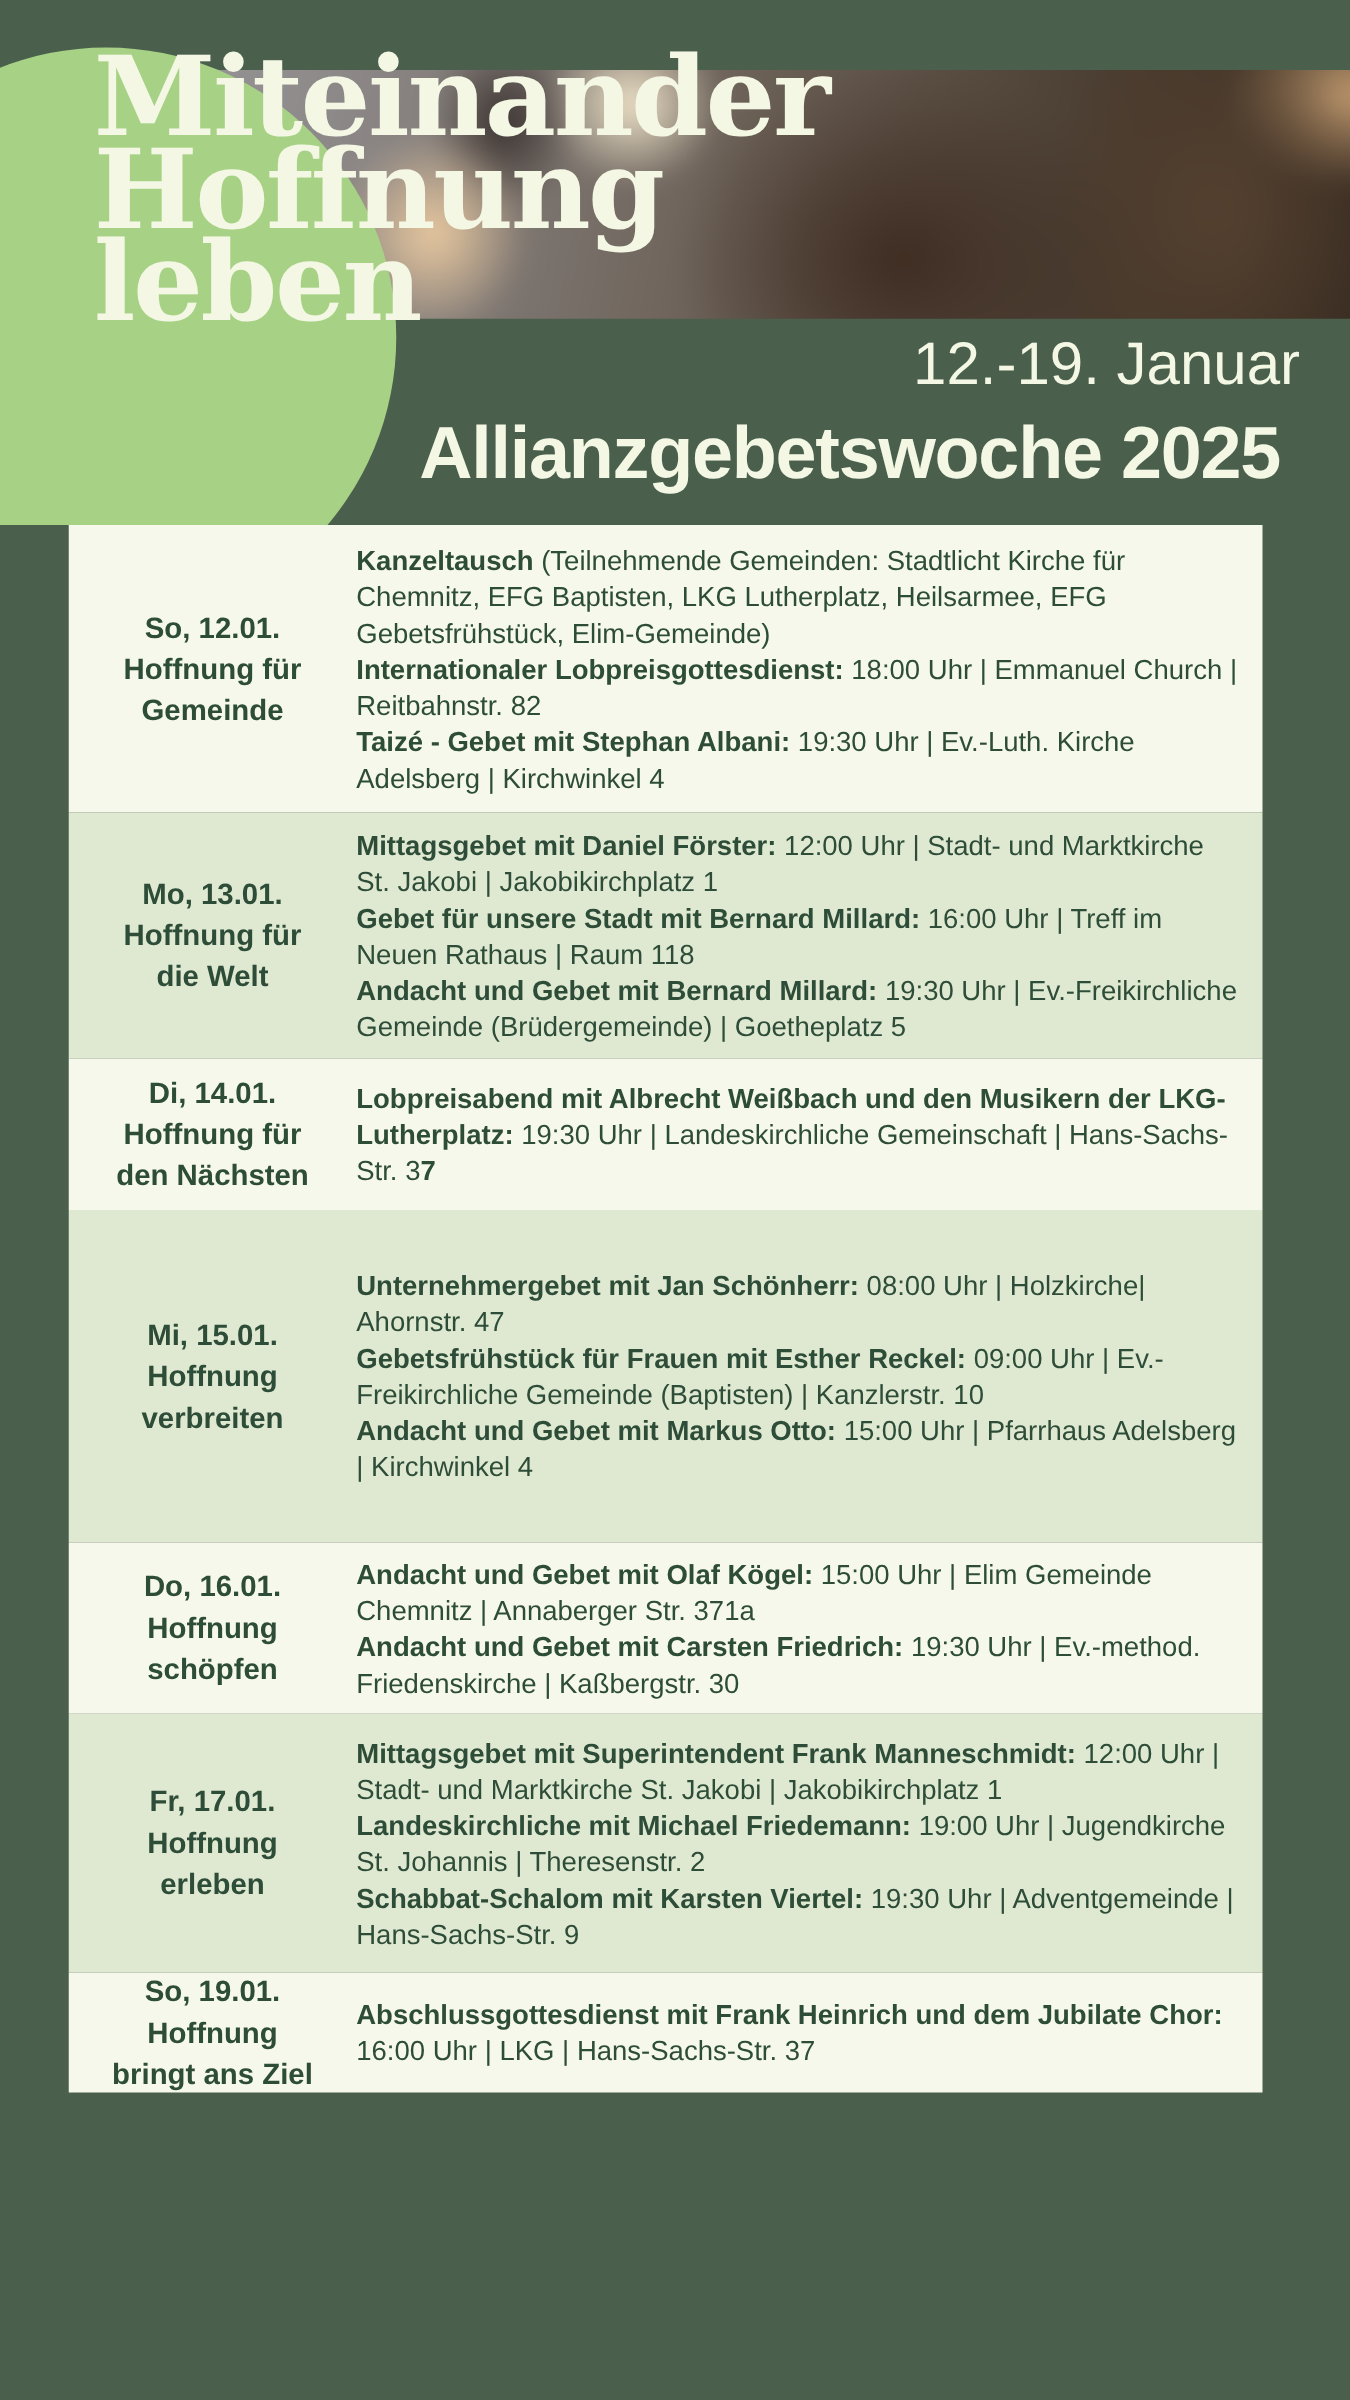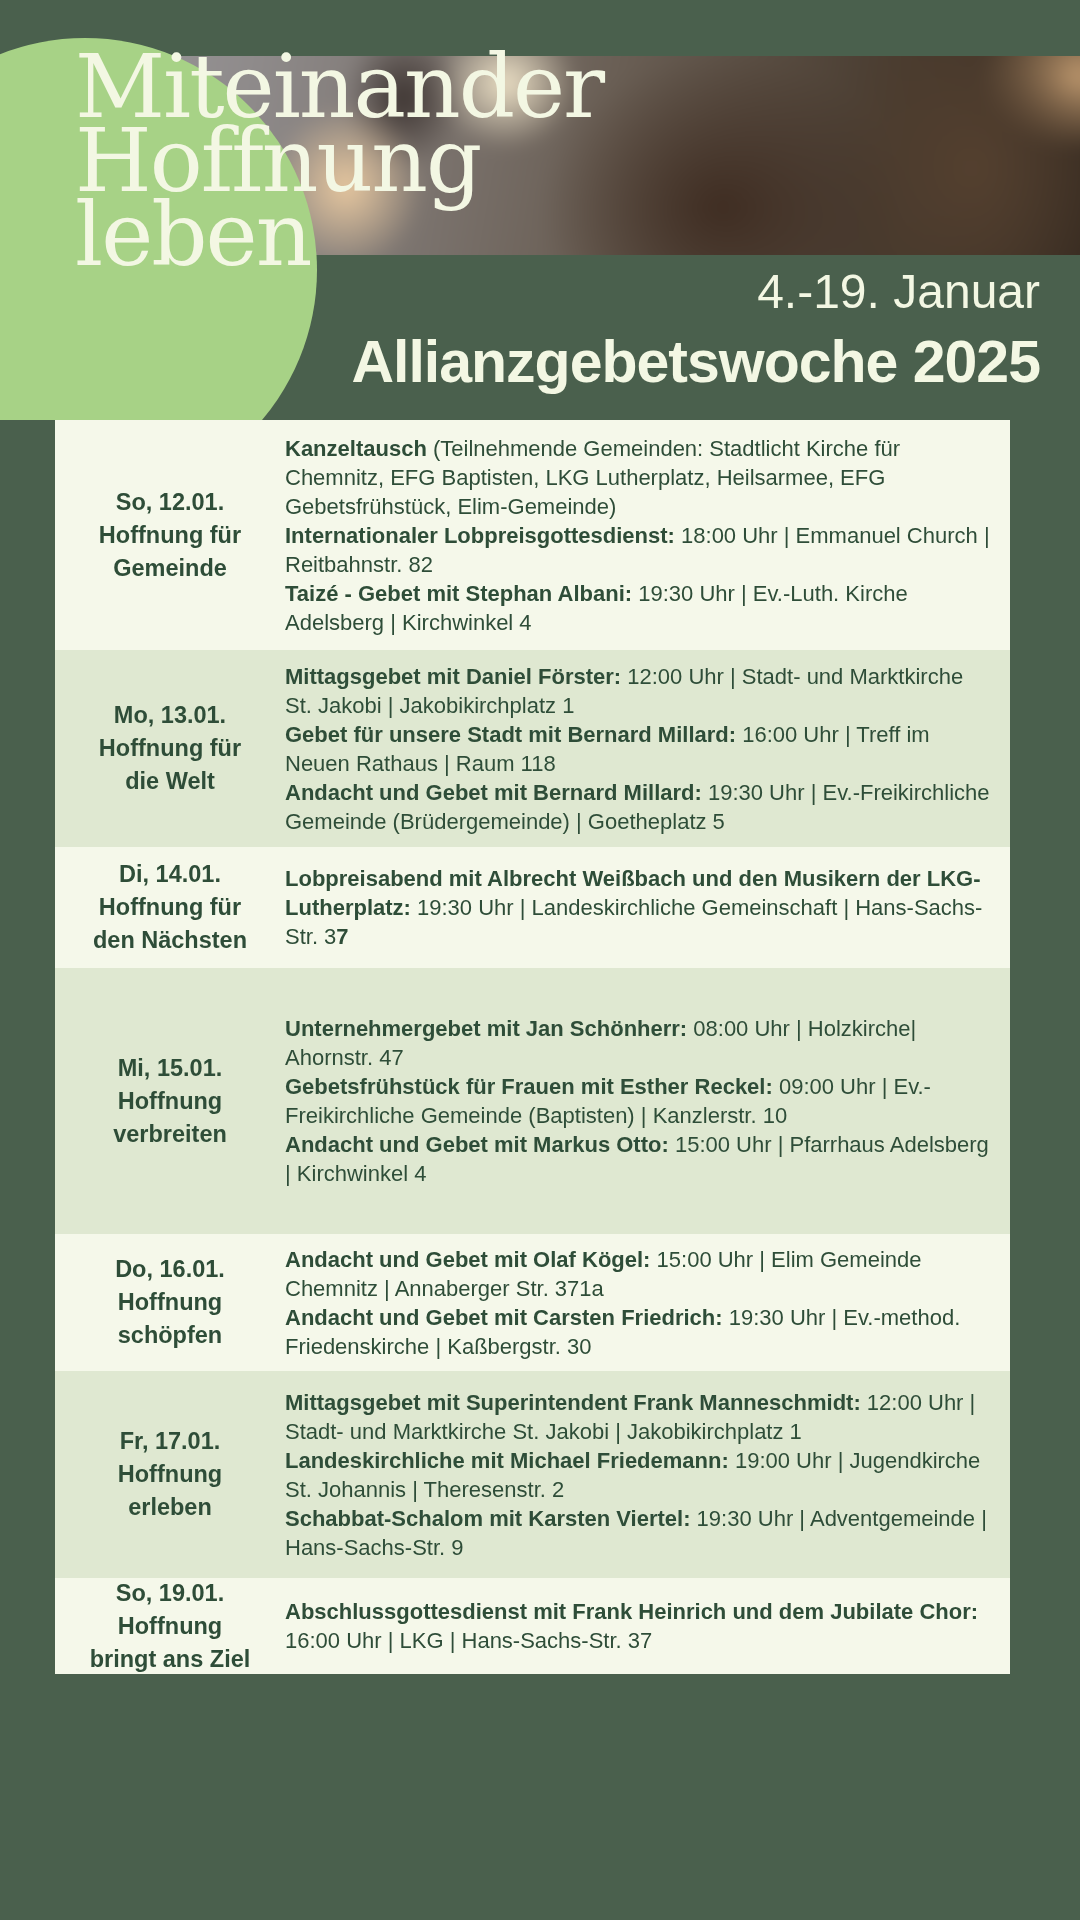--- a/index.html
+++ b/index.html
@@ -16,25 +16,25 @@
       radial-gradient(ellipse 110px 140px at 22% 75%, #23201f 0%, rgba(35,32,31,0) 65%),
       radial-gradient(ellipse 140px 150px at 33% 62%, #e9c9a0 0%, rgba(233,201,160,0) 55%),
       radial-gradient(ellipse 90px 110px at 38% 28%, #3c3330 0%, rgba(60,51,48,0) 65%),
       radial-gradient(ellipse 130px 120px at 47% 22%, #efe3c8 0%, rgba(239,227,200,0) 55%),
       radial-gradient(ellipse 260px 220px at 66% 70%, #3f2d22 0%, rgba(63,45,34,0) 70%),
       radial-gradient(ellipse 200px 260px at 88% 55%, #54402f 0%, rgba(84,64,47,0) 70%),
       radial-gradient(ellipse 160px 120px at 97% 20%, #caa275 0%, rgba(202,162,117,0) 60%),
       linear-gradient(100deg, #a3a2a6 0%, #8e8a8a 25%, #6a5f55 55%, #473a2e 80%, #35291f 100%);}
   .circle{position:absolute;left:-147px;top:38px;width:464px;height:464px;border-radius:50%;
           background:var(--circle_green,#a7d286);}
-  .slogan{position:absolute;left:75px;top:50px;font-family:"DejaVu Serif",serif;
-          font-size:88px;line-height:74px;letter-spacing:-2px;font-weight:400;
+  .slogan{position:absolute;left:75px;top:40px;font-family:"DejaVu Serif",serif;
+          font-size:88px;line-height:74px;letter-spacing:-2px;font-weight:700;
           color:var(--cream,#f4f7e4);}
   .date-range{position:absolute;right:40px;top:264px;font-size:48px;color:var(--cream,#f4f7e4);}
-  .week-title{position:absolute;right:40px;top:328px;font-size:59px;font-weight:bold;
+  .week-title{position:absolute;right:56px;top:328px;font-size:59px;font-weight:bold;
           color:var(--cream,#f4f7e4);letter-spacing:-1px;}
 
   
   .schedule{position:absolute;left:55px;top:420px;width:955px;}
   .row{display:flex;background:var(--row_cream,#f5f8ea);}
   .row.tint{background:var(--row_green,#dfe8d1);}
   .row:nth-child(1){height:230px;}
   .row:nth-child(2){height:197px;}
   .row:nth-child(3){height:121px;}
   .row:nth-child(4){height:266px;}
@@ -61,21 +61,21 @@
   <div class="header">
     <div class="photo">
       <div class="photo-inner"></div>
     </div>
     <div class="circle"></div>
     <div class="slogan">
       <div>Miteinander</div>
       <div>Hoffnung</div>
       <div>leben</div>
     </div>
-    <div class="date-range">4.-19. Januar</div>
+    <div class="date-range">12.-19. Januar</div>
     <div class="week-title">Allianzgebetswoche 2025</div>
   </div>
 
   <div class="schedule" id="schedule">
       <div class="row">
         <div class="day">
           <div class="day-line">So, 12.01.</div>
           <div class="day-line">Hoffnung für</div>
           <div class="day-line">Gemeinde</div>
         </div>

